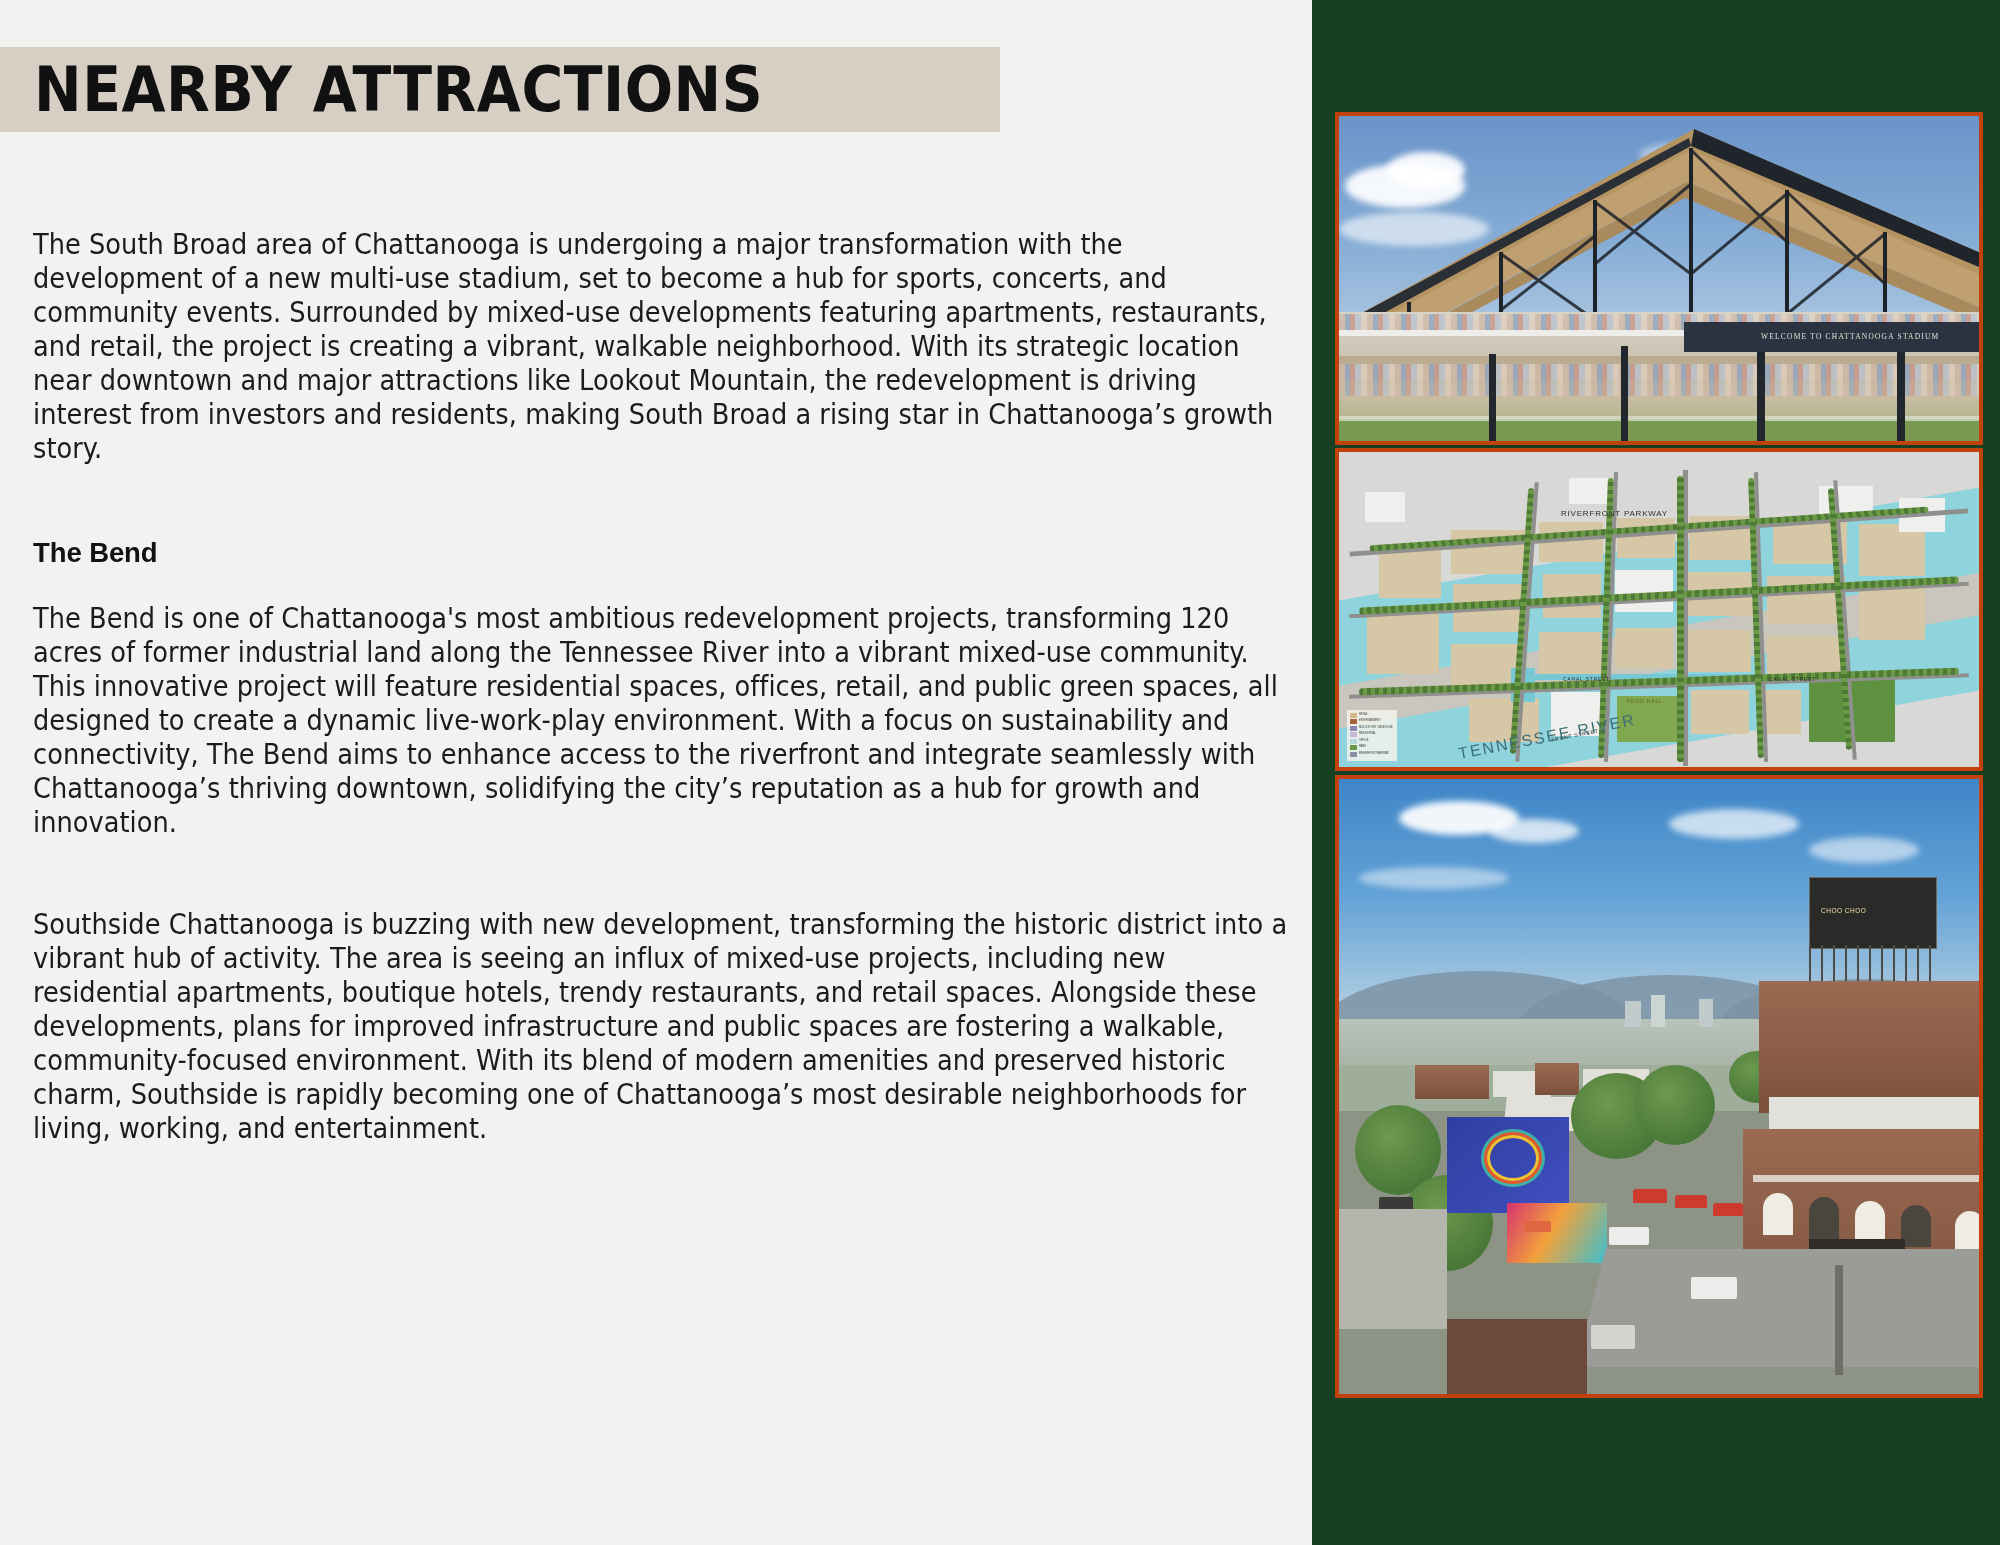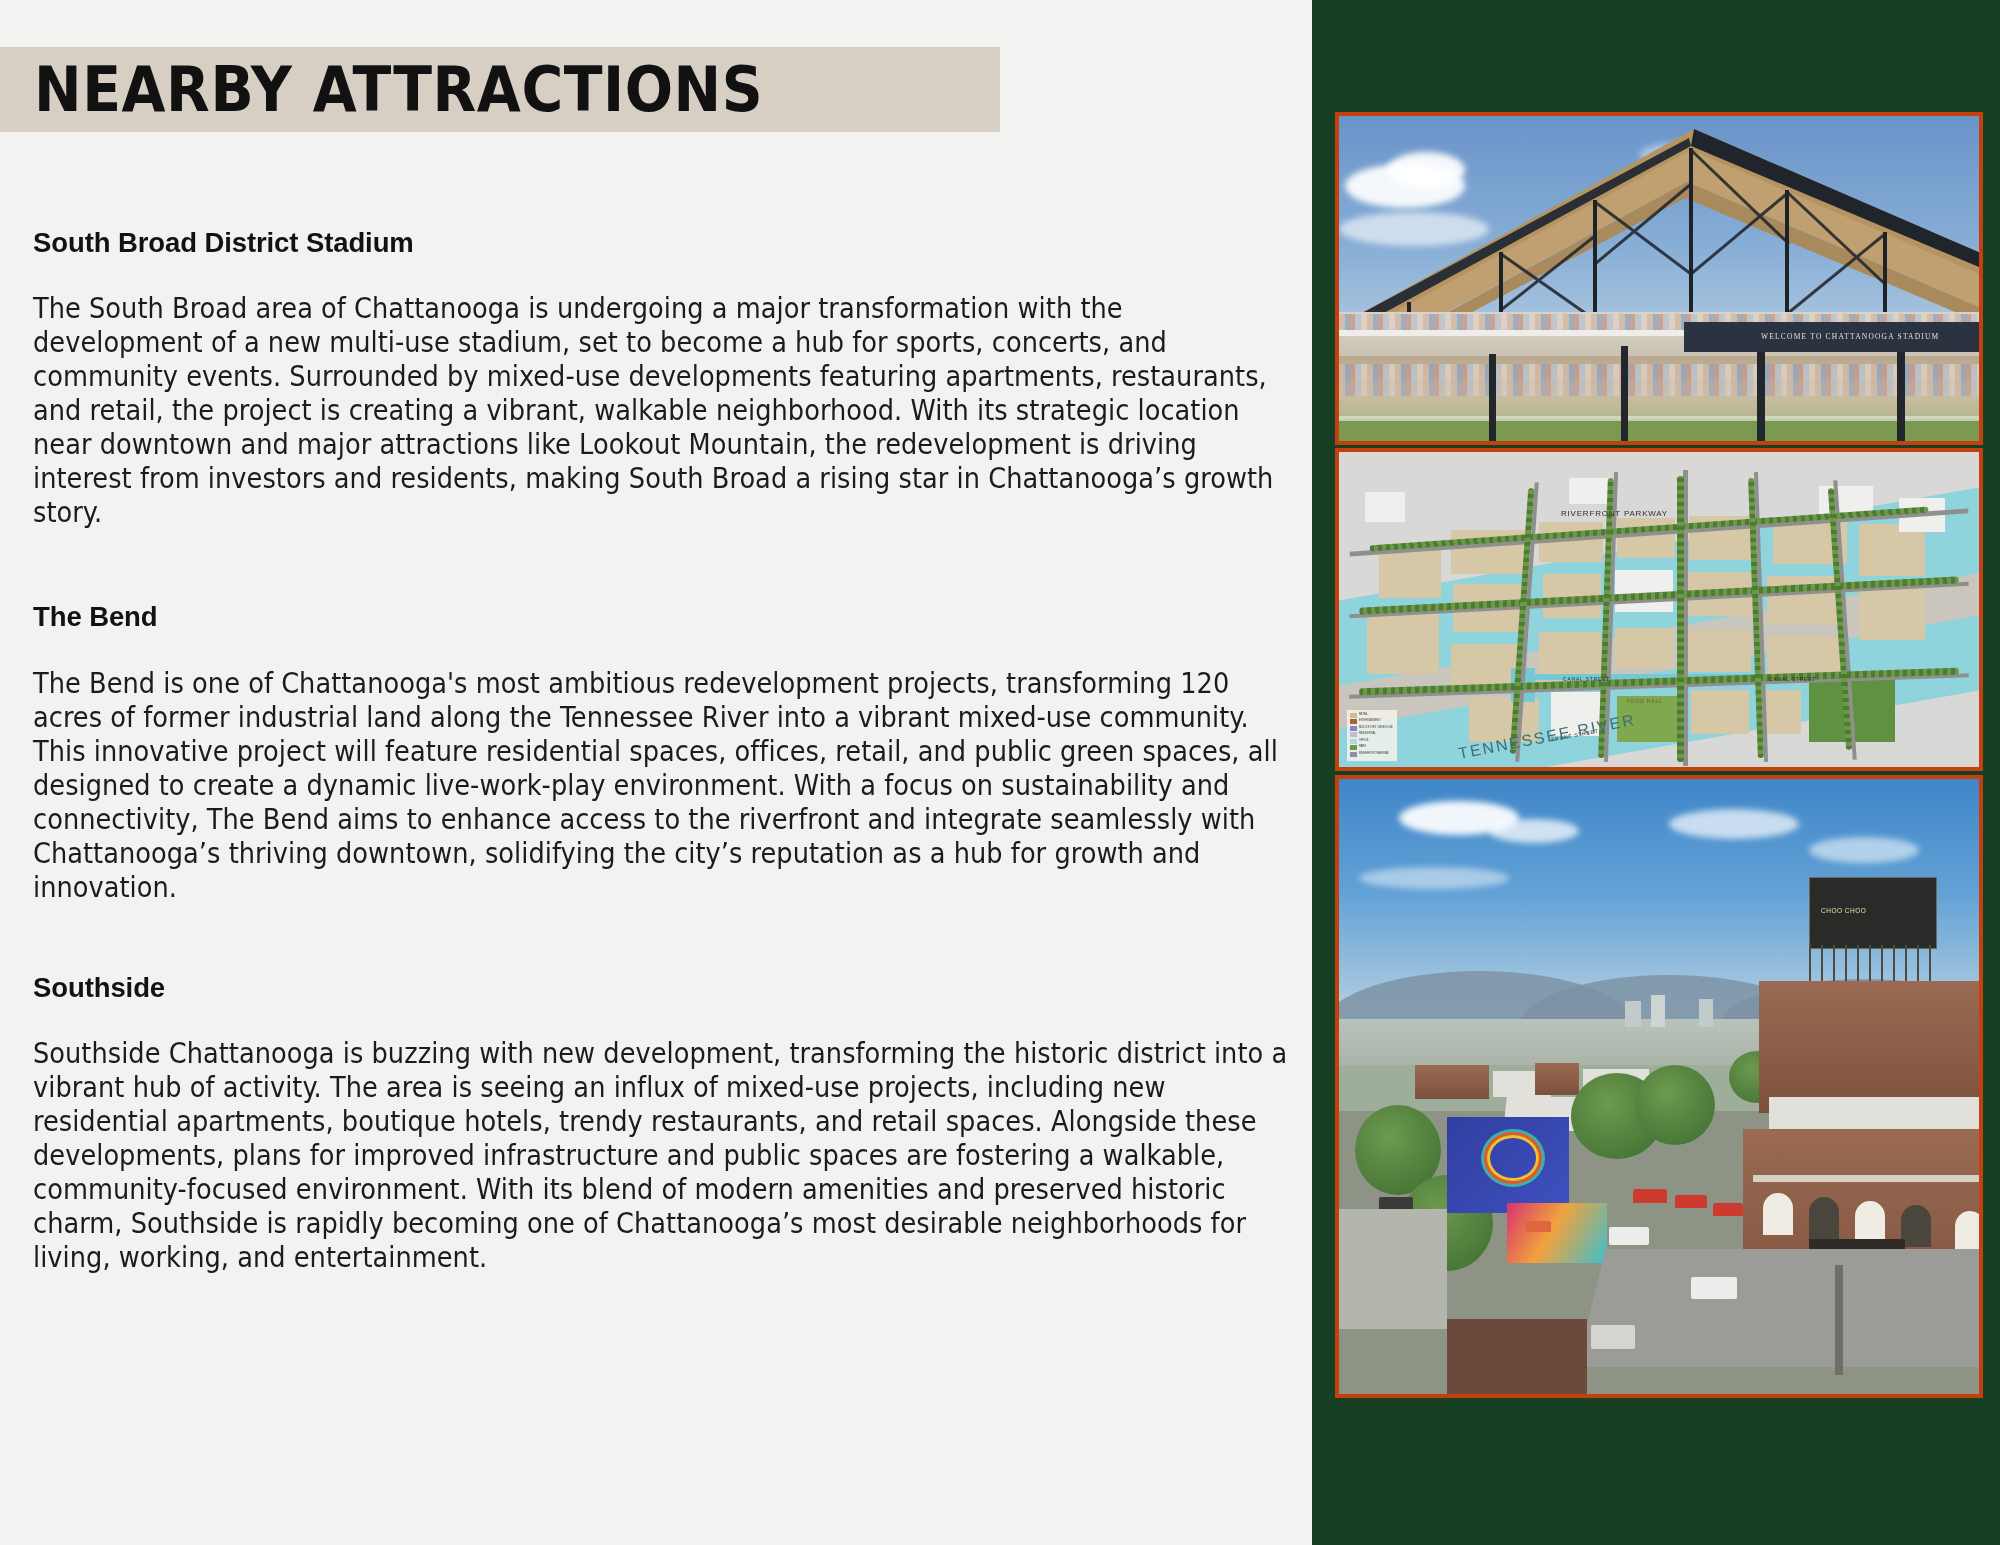--- a/index.html
+++ b/index.html
@@ -272,35 +272,33 @@
 
   <div class="left-col">
 
     <div class="title-band">
       <div class="title-text">NEARBY ATTRACTIONS</div>
     </div>
 
     <div class="content">
 
       <div class="section">
-        <h2 class="section-heading">South Broad District Stadium</h2>
         <p class="section-body">The South Broad area of Chattanooga is undergoing a major transformation with the development of a new multi-use stadium, set to become a hub for sports, concerts, and community events. Surrounded by mixed-use developments featuring apartments, restaurants, and retail, the project is creating a vibrant, walkable neighborhood. With its strategic location near downtown and major attractions like Lookout Mountain, the redevelopment is driving interest from investors and residents, making South Broad a rising star in Chattanooga’s growth story.</p>
       </div>
 
       <div class="gap-lg"></div>
 
       <div class="section">
         <h2 class="section-heading">The Bend</h2>
         <p class="section-body">The Bend is one of Chattanooga's most ambitious redevelopment projects, transforming 120 acres of former industrial land along the Tennessee River into a vibrant mixed-use community. This innovative project will feature residential spaces, offices, retail, and public green spaces, all designed to create a dynamic live-work-play environment. With a focus on sustainability and connectivity, The Bend aims to enhance access to the riverfront and integrate seamlessly with Chattanooga’s thriving downtown, solidifying the city’s reputation as a hub for growth and innovation.</p>
       </div>
 
       <div class="gap-lg2"></div>
 
       <div class="section">
-        <h2 class="section-heading">Southside</h2>
         <p class="section-body">Southside Chattanooga is buzzing with new development, transforming the historic district into a vibrant hub of activity. The area is seeing an influx of mixed-use projects, including new residential apartments, boutique hotels, trendy restaurants, and retail spaces. Alongside these developments, plans for improved infrastructure and public spaces are fostering a walkable, community-focused environment. With its blend of modern amenities and preserved historic charm, Southside is rapidly becoming one of Chattanooga’s most desirable neighborhoods for living, working, and entertainment.</p>
       </div>
 
     </div>
   </div>
 
   <div class="right-col">
 
     <div class="photo" id="photo-stadium">
       <div class="photo-inner">

